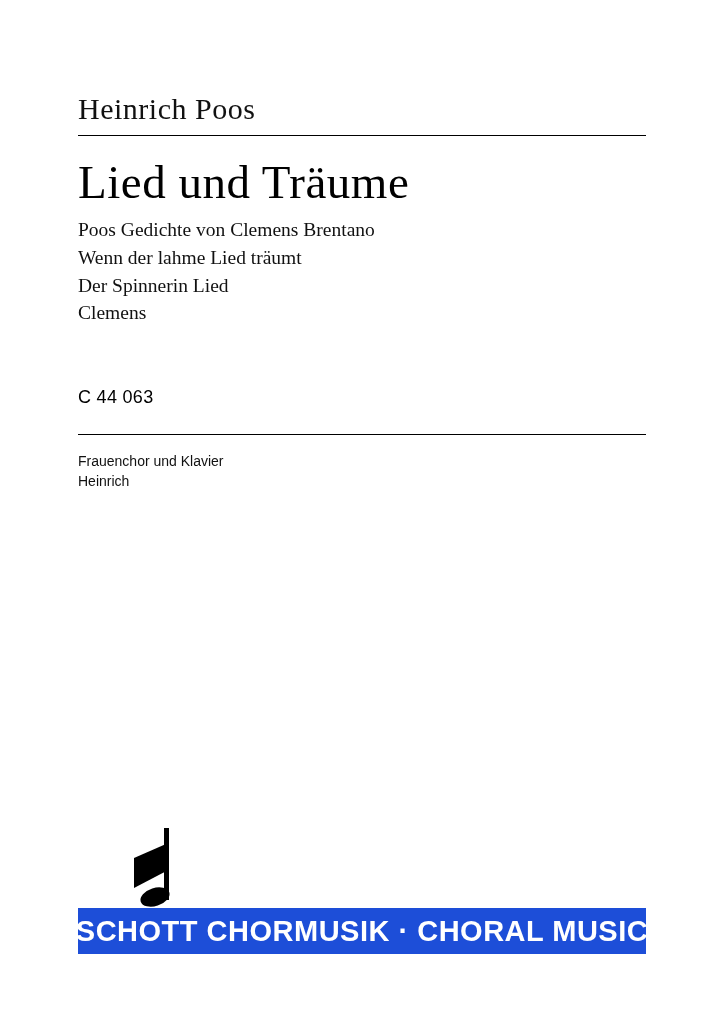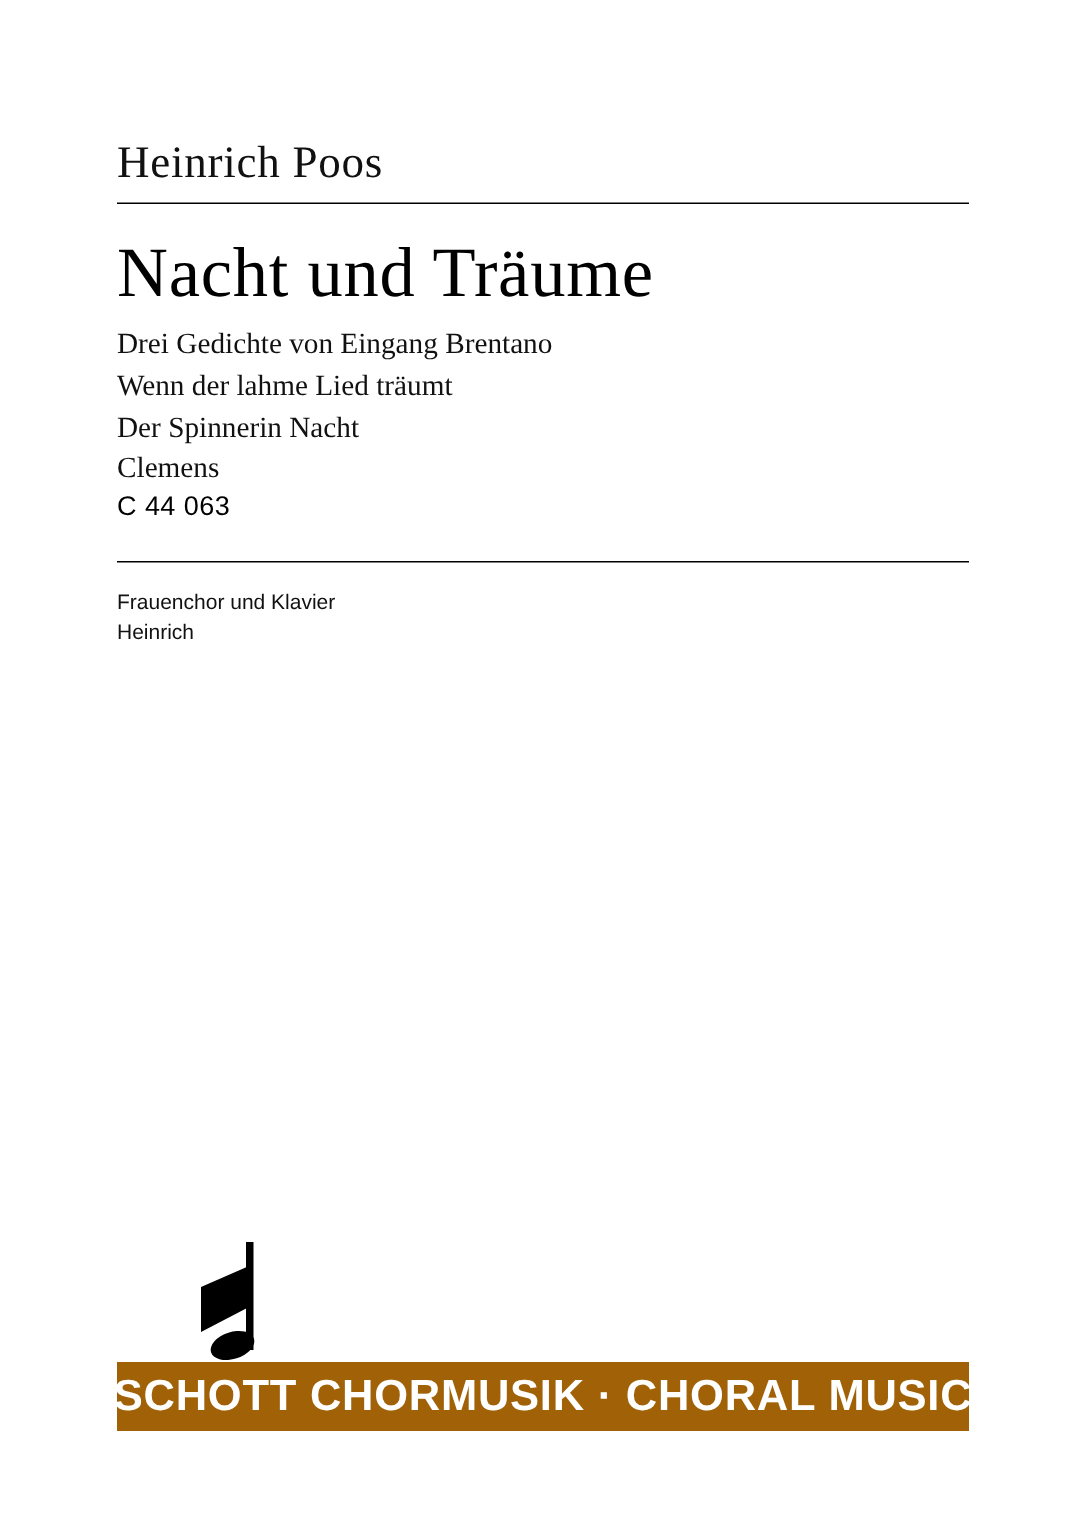--- a/index.html
+++ b/index.html
@@ -66,20 +66,21 @@
     font-family: "Liberation Serif", serif;
     font-size: 19.5px;
     line-height: 1.42;
     color: #111;
   }
 
   .catalog {
     font-family: "Liberation Sans", sans-serif;
     font-size: 18px;
     letter-spacing: 0.3px;
+    margin-top: 60px;
     color: #000;
   }
 
   .rule2 {
     border: 0;
     border-top: 1.6px solid #000;
     margin: 26px 0 0 0;
     width: 568px;
   }
 
@@ -128,21 +129,21 @@
     border-radius: 50% 50% 50% 50%;
     transform: rotate(-18deg);
   }
 
   .banner {
     position: absolute;
     left: 78px;
     top: 908px;
     width: 568px;
     height: 46px;
-    background: #a16207;
+    background: #1d4ed8;
     display: flex;
     align-items: center;
     justify-content: center;
   }
   .banner-text {
     font-family: "Liberation Sans", sans-serif;
     font-weight: bold;
     font-size: 29px;
     letter-spacing: 0.5px;
     color: #ffffff;
@@ -153,26 +154,26 @@
 <body>
 
 <div class="page">
 
   <div class="content">
 
     <div class="composer">Heinrich Poos</div>
 
     <hr class="rule">
 
-    <div class="title">Nacht und Träume</div>
+    <div class="title">Lied und Träume</div>
 
     <div class="subtitles">
-      <div class="subtitle-line">Drei Gedichte von Eingang Brentano</div>
+      <div class="subtitle-line">Poos Gedichte von Clemens Brentano</div>
       <div class="subtitle-line">Wenn der lahme Lied träumt</div>
-      <div class="subtitle-line">Der Spinnerin Nacht</div>
+      <div class="subtitle-line">Der Spinnerin Lied</div>
       <div class="subtitle-line">Clemens</div>
     </div>
 
     <div class="catalog">C 44 063</div>
 
     <hr class="rule2">
 
     <div class="scoring">
       <div class="scoring-line">Frauenchor und Klavier</div>
       <div class="scoring-line">Heinrich</div>

